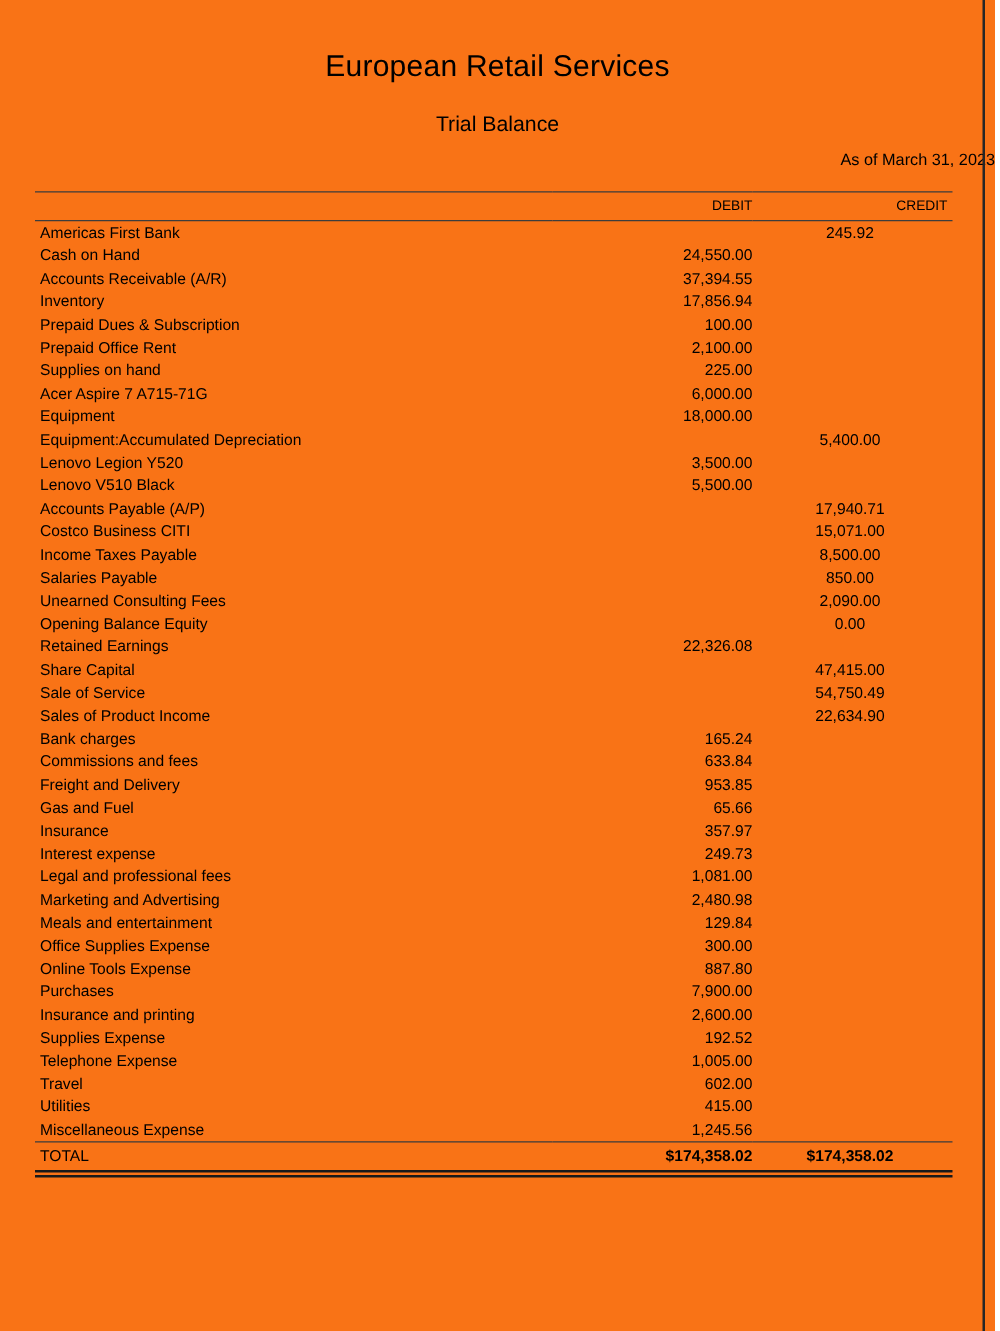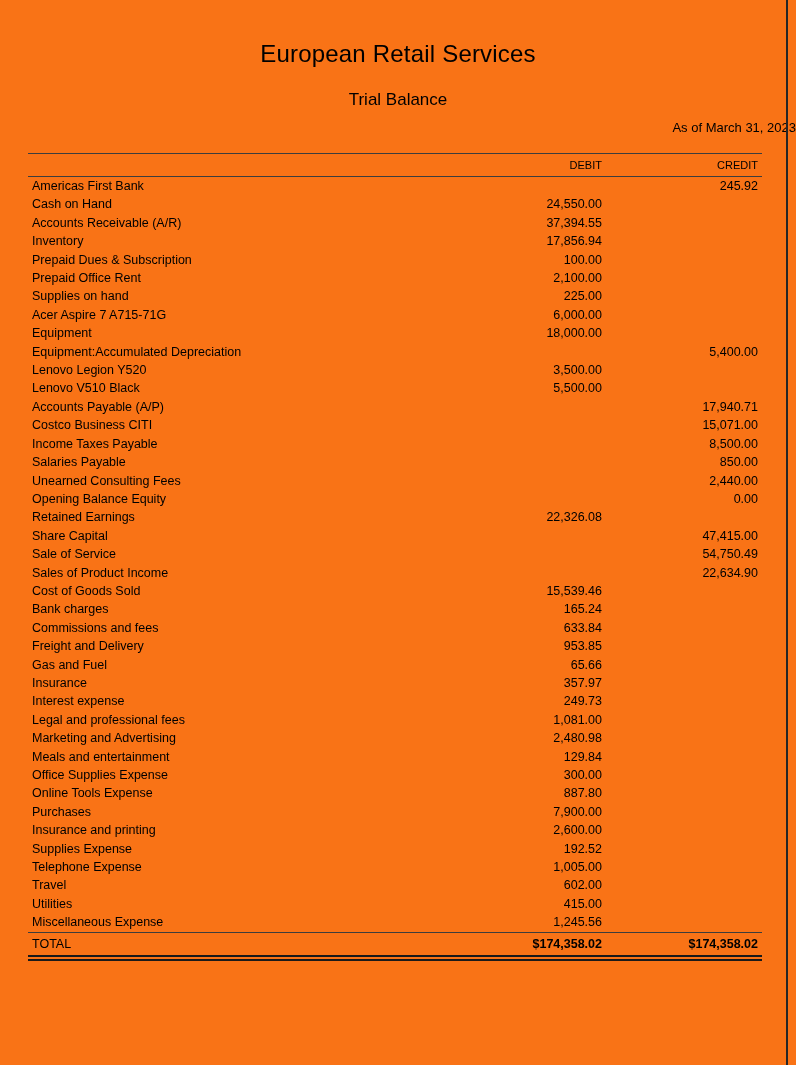--- a/index.html
+++ b/index.html
@@ -78,21 +78,21 @@
   tbody td {
     height: 18.4px;
     line-height: 18.4px;
     font-size: 12.5px;
     padding: 0;
     white-space: nowrap;
     overflow: hidden;
   }
   td.account { text-align: left; padding-left: 4px; margin-top: 24px; }
   td.num { text-align: right; }
-  td.num.credit { padding-right: 4px; }
+  td.num.credit { padding-right: 4px; text-align: center; }
   tfoot tr.total-row {
     border-top: 1px solid #3d3d3d;
   }
   tfoot td {
     height: 22px;
     line-height: 22px;
     font-size: 12.5px;
     padding: 0;
   }
   tfoot td.total-label { padding-left: 4px; }
@@ -208,21 +208,21 @@
             <td class="num credit">8,500.00</td>
           </tr>
           <tr>
             <td class="account">Salaries Payable</td>
             <td class="num debit"></td>
             <td class="num credit">850.00</td>
           </tr>
           <tr>
             <td class="account">Unearned Consulting Fees</td>
             <td class="num debit"></td>
-            <td class="num credit">2,440.00</td>
+            <td class="num credit">2,090.00</td>
           </tr>
           <tr>
             <td class="account">Opening Balance Equity</td>
             <td class="num debit"></td>
             <td class="num credit">0.00</td>
           </tr>
           <tr>
             <td class="account">Retained Earnings</td>
             <td class="num debit">22,326.08</td>
             <td class="num credit"></td>
@@ -234,25 +234,20 @@
           </tr>
           <tr>
             <td class="account">Sale of Service</td>
             <td class="num debit"></td>
             <td class="num credit">54,750.49</td>
           </tr>
           <tr>
             <td class="account">Sales of Product Income</td>
             <td class="num debit"></td>
             <td class="num credit">22,634.90</td>
-          </tr>
-          <tr>
-            <td class="account">Cost of Goods Sold</td>
-            <td class="num debit">15,539.46</td>
-            <td class="num credit"></td>
           </tr>
           <tr>
             <td class="account">Bank charges</td>
             <td class="num debit">165.24</td>
             <td class="num credit"></td>
           </tr>
           <tr>
             <td class="account">Commissions and fees</td>
             <td class="num debit">633.84</td>
             <td class="num credit"></td>

